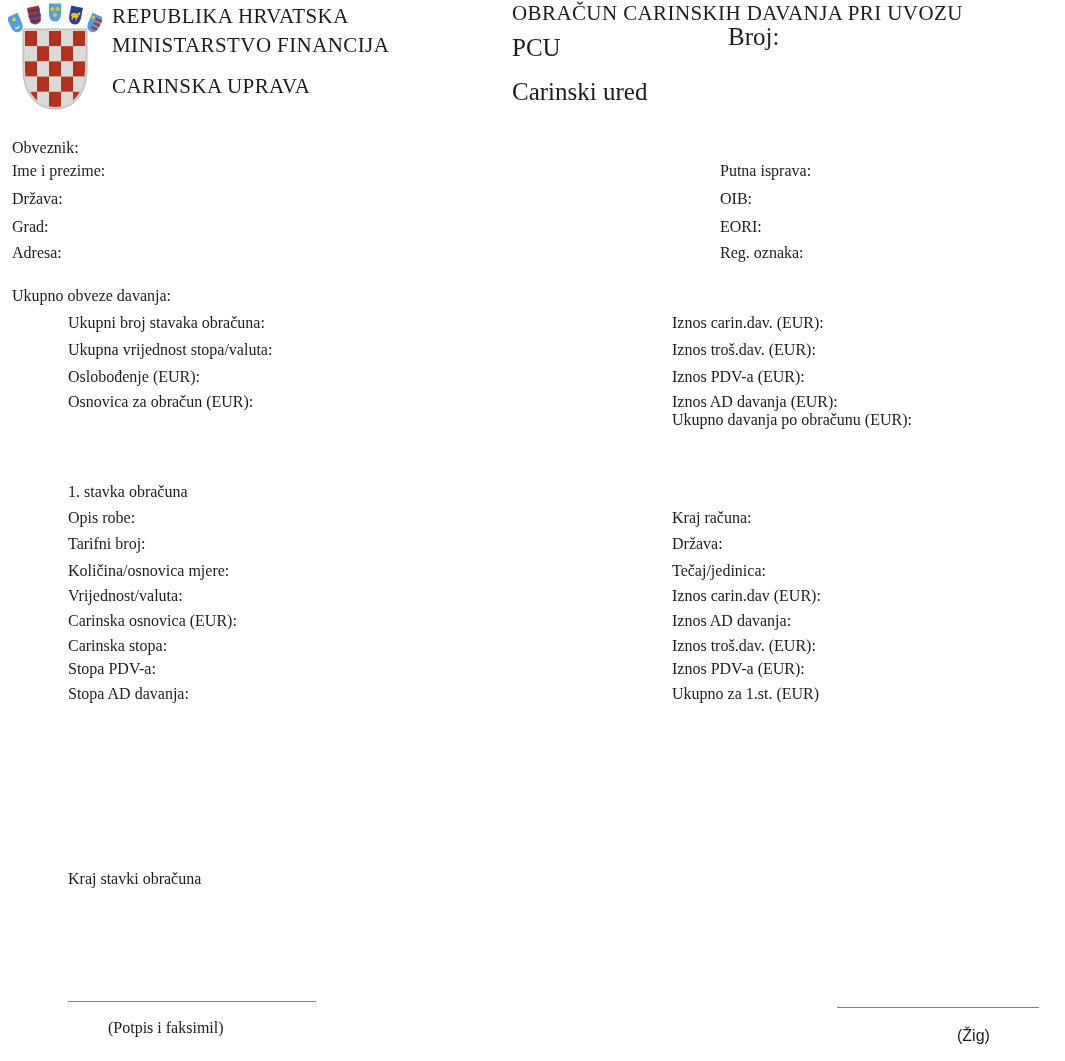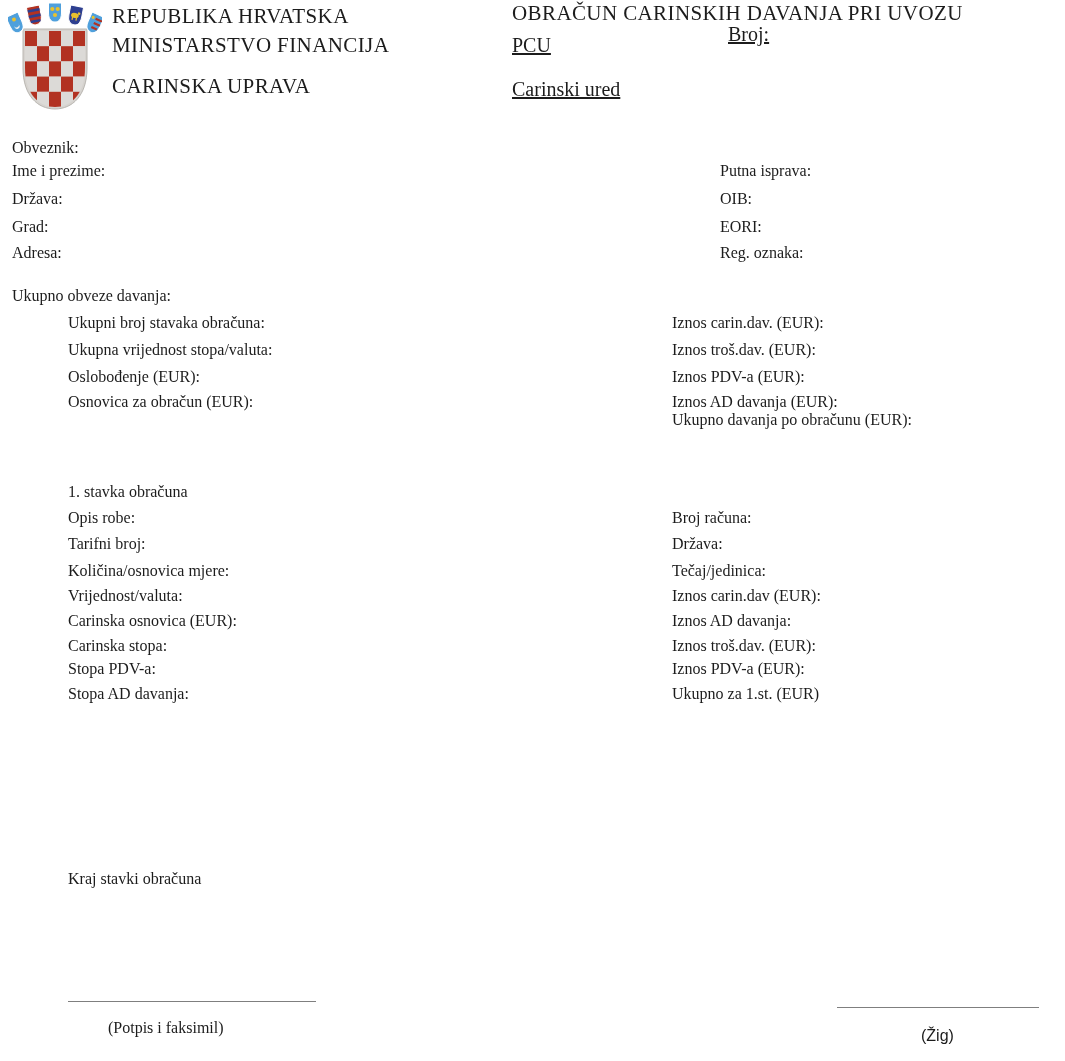--- a/index.html
+++ b/index.html
@@ -1,24 +1,24 @@
 <!DOCTYPE html>
 <html lang="hr"><head>
 <meta charset="utf-8">
 <style>
   html,body{margin:0;padding:0;background:#fff;}
   .page{position:relative;width:1065px;height:1061px;background:#ffffff;overflow:hidden;
         font-family:"Liberation Serif","DejaVu Serif",serif;color:#1c1c1c;}
   .t{position:absolute;line-height:1.12;font-size:16px;white-space:nowrap;}
   .b{font-weight:normal;}
   .h{font-size:21px;letter-spacing:.4px;}
-  .hd{font-size:20px;text-decoration:underline;}
+  .hd{font-size:25px;}
   .sm{font-size:16px;font-family:Liberation Serif, serif;}
   .sig{font-size:16px;}
-  .sans{font-family:"Liberation Sans","DejaVu Sans",sans-serif;}
+  .sans{font-family:"Liberation Sans","DejaVu Sans",sans-serif;margin-left:36px;}
   .line{position:absolute;height:0;border-top:1px solid #7f7f7f;}
   svg{display:block;}
 </style>
 </head>
 <body>
 
 <div class="page">
 
   <svg width="94" height="110" viewBox="0 0 94 110" style="position:absolute;left:8px;top:2px">
     <defs>
@@ -114,21 +114,21 @@
   <div class="t" style="left:68px;top:341px">Ukupna vrijednost stopa/valuta:</div>
   <div class="t" style="left:672px;top:341px">Iznos troš.dav. (EUR):</div>
   <div class="t" style="left:68px;top:368px">Oslobođenje (EUR):</div>
   <div class="t" style="left:672px;top:368px">Iznos PDV-a (EUR):</div>
   <div class="t" style="left:68px;top:393px">Osnovica za obračun (EUR):</div>
   <div class="t" style="left:672px;top:393px">Iznos AD davanja (EUR):</div>
   <div class="t b" style="left:672px;top:411px">Ukupno davanja po obračunu (EUR):</div>
 
   <div class="t b" style="left:68px;top:483px">1. stavka obračuna</div>
   <div class="t" style="left:68px;top:509px">Opis robe:</div>
-  <div class="t" style="left:672px;top:509px">Broj računa:</div>
+  <div class="t" style="left:672px;top:509px">Kraj računa:</div>
   <div class="t" style="left:68px;top:535px">Tarifni broj:</div>
   <div class="t" style="left:672px;top:535px">Država:</div>
   <div class="t" style="left:68px;top:562px">Količina/osnovica mjere:</div>
   <div class="t" style="left:672px;top:562px">Tečaj/jedinica:</div>
   <div class="t" style="left:68px;top:587px">Vrijednost/valuta:</div>
   <div class="t" style="left:672px;top:587px">Iznos carin.dav (EUR):</div>
   <div class="t" style="left:68px;top:612px">Carinska osnovica (EUR):</div>
   <div class="t" style="left:672px;top:612px">Iznos AD davanja:</div>
   <div class="t" style="left:68px;top:637px">Carinska stopa:</div>
   <div class="t" style="left:672px;top:637px">Iznos troš.dav. (EUR):</div>

